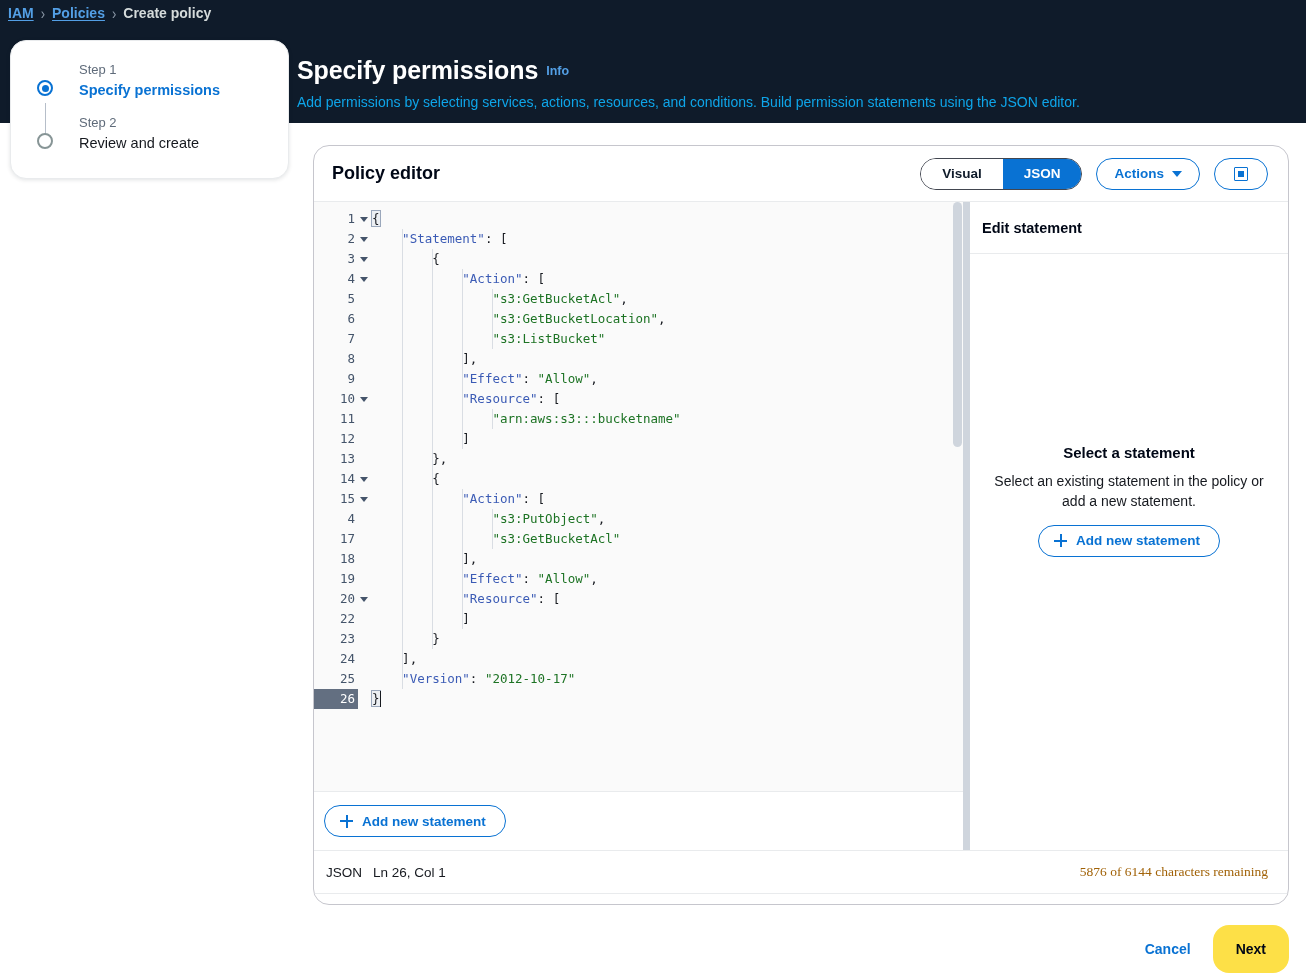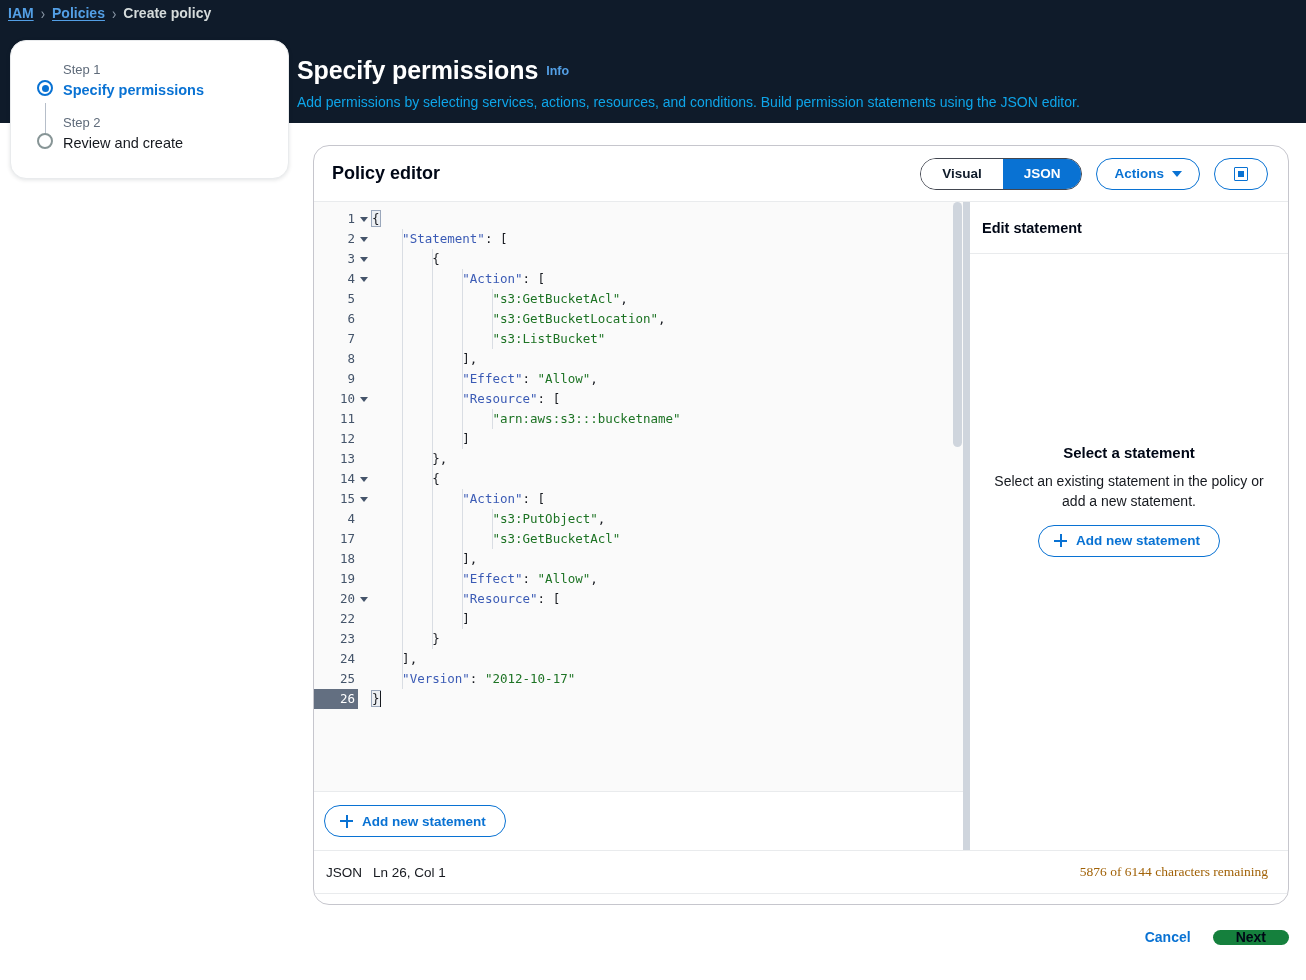--- a/index.html
+++ b/index.html
@@ -63,21 +63,21 @@
     width: 279px; height: 139px;
     background: #ffffff;
     border: 1px solid #e9ebed;
     border-radius: 16px;
     box-shadow: 0 1px 4px rgba(0,28,36,.12);
     padding: 20px 0 0 0;
     z-index: 5;
   }
   .step {
     position: relative;
-    padding-left: 52px;
+    padding-left: 68px;
     margin-bottom: 14px;
   }
   .step:last-child { margin-bottom: 0; }
   .step-label {
     font-size: 13px; color: #5f6b7a; line-height: 18px;
   }
   .step-name {
     font-size: 14.5px; line-height: 20px; margin-top: 1px;
   }
   .step.active .step-name { color: #0972d3; font-weight: 700; }
@@ -313,23 +313,23 @@
   
   .footer {
     position: absolute; right: 17px; top: 925px;
     display: flex; align-items: center; gap: 20px;
   }
   .btn-link {
     font-size: 14px; font-weight: 700; color: #0972d3;
     cursor: pointer; padding: 4px 2px;
   }
   .btn-primary {
-    height: 15px; padding: 0 23px;
+    height: 48px; padding: 0 23px;
     display: flex; align-items: center; justify-content: center;
-    background: #15803d; color: #000716;
+    background: #fde047; color: #000716;
     border: none; border-radius: 16px;
     font-size: 14px; font-weight: 700; cursor: pointer;
     font-family: "Liberation Sans", sans-serif;
   }
 </style>
 </head>
 <body>
 
 <div class="top-band">
   <div class="breadcrumb">

